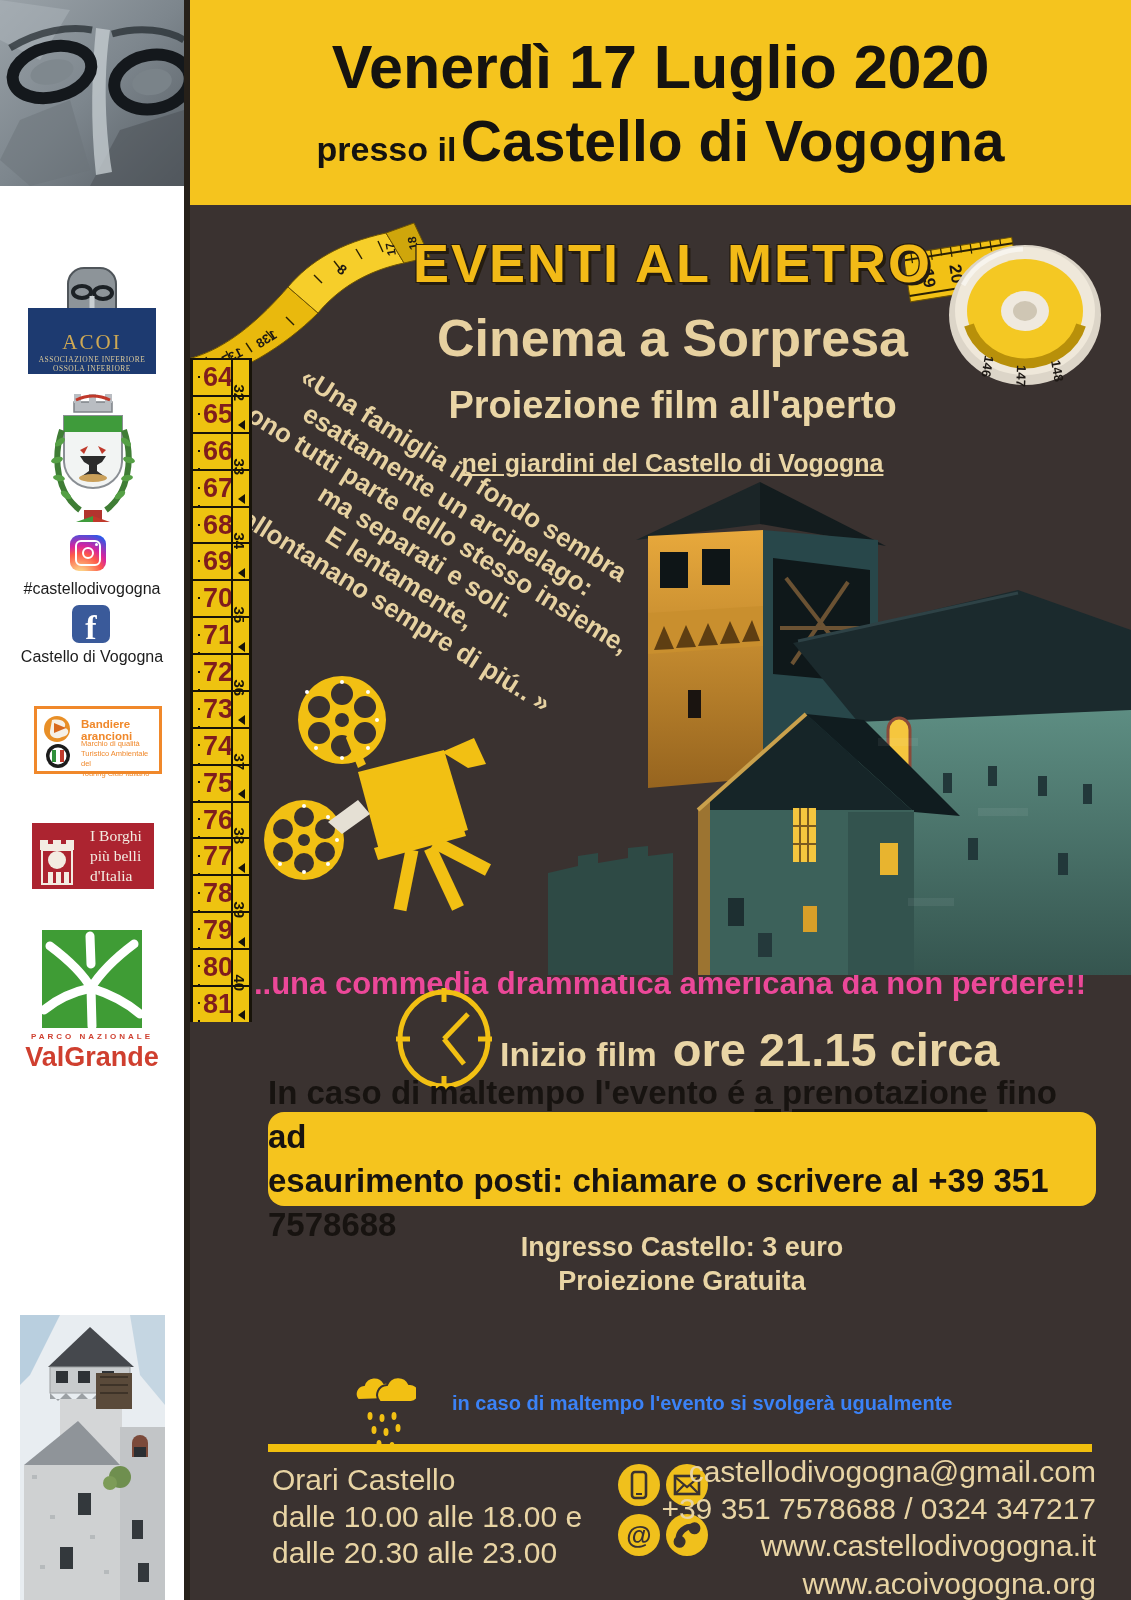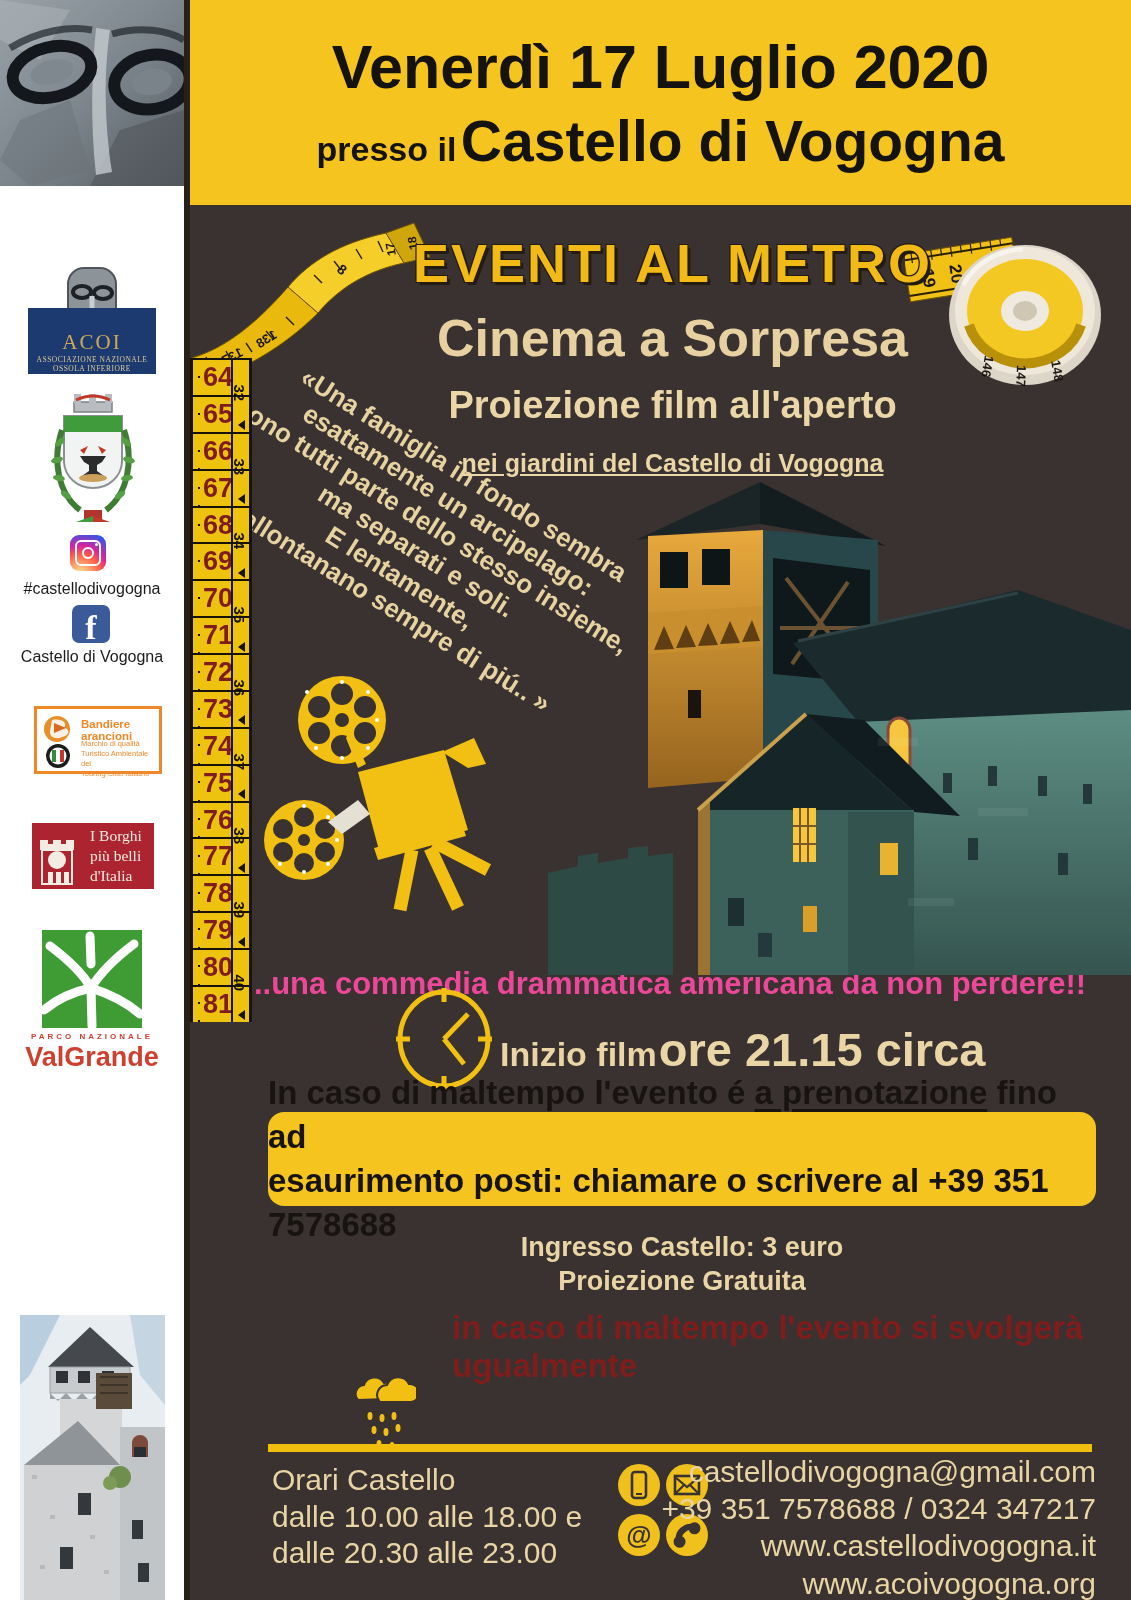--- a/index.html
+++ b/index.html
@@ -18,32 +18,32 @@
   .main-bg{left:190px;top:205px;width:941px;height:1395px;background:#3a3230;}
   .title-block{left:300px;top:232px;width:745px;text-align:center;z-index:3;}
   .t1{font-size:54px;font-weight:bold;color:#f2ba17;letter-spacing:2px;
       text-shadow:3px 3px 0 #241c10,-1px -1px 0 #241c10,1px -1px 0 #241c10,-1px 1px 0 #241c10;}
   .t2{font-size:52px;font-weight:bold;color:#e7d1a0;margin-top:14px;}
   .t3{font-size:38px;font-weight:bold;color:#ead6a6;margin-top:16px;}
   .t4{font-size:25px;font-weight:bold;color:#ead6a6;margin-top:22px;text-decoration:underline;}
   .quote{left:222px;top:462px;width:500px;text-align:center;transform:rotate(32deg);
          transform-origin:50% 0;font-size:26px;font-weight:bold;color:#e7d2a1;line-height:1.16;z-index:2;}
   .comment{left:230px;top:966px;width:880px;text-align:center;font-size:31px;font-weight:bold;color:#ec4899;}
-  .start-row{left:500px;top:1022px;width:560px;display:flex;align-items:baseline;gap:2px;}
+  .start-row{left:500px;top:1022px;width:560px;display:flex;align-items:baseline;gap:16px;}
   .start-lbl{font-size:34px;font-weight:bold;color:#e9d5a5;}
   .start-time{font-size:47px;font-weight:bold;color:#e9d5a5;}
   .banner{left:268px;top:1112px;width:828px;height:94px;background:#f5c41e;border-radius:16px;
           display:flex;flex-direction:column;align-items:flex-start;justify-content:center;
           font-size:33px;font-weight:bold;color:#171310;line-height:1.34;}
   .banner u{text-decoration-thickness:3px;text-underline-offset:5px;}
   .cline{left:268px;width:828px;text-align:center;font-weight:bold;color:#e9d5a5;}
   .price1{top:1232px;font-size:27px;}
   .price2{top:1266px;font-size:27px;}
   .safety{top:1316px;font-size:29px;}
-  .weather{left:452px;top:1309px;font-size:33px;font-weight:bold;color:#7f1d1d;}
+  .weather{left:452px;top:1392px;font-size:20px;font-weight:bold;color:#3b82f6;}
   .yline{left:268px;top:1444px;width:824px;height:8px;background:#f0bf0e;}
   .hours{left:272px;top:1462px;font-size:30px;color:#e8d4a4;line-height:1.22;}
   .contacts{right:35px;top:1453px;text-align:right;color:#e8d4a4;font-size:30px;line-height:1.24;}
   .icon-circle{width:42px;height:42px;border-radius:50%;background:#f0c01c;
                display:flex;align-items:center;justify-content:center;}
   .at-glyph{font-size:26px;font-weight:bold;color:#3a3230;}
   
   .ruler{left:190px;top:358px;width:62px;height:664px;background:#eec310;z-index:2;
          border-left:3px solid #171309;border-right:3px solid #171309;box-sizing:border-box;}
   .ruler::before{content:"";position:absolute;left:5px;top:0;width:2px;height:100%;
@@ -110,21 +110,21 @@
 
     <svg class="abs" style="left:66px;top:266px" width="52" height="72" viewBox="0 0 52 72">
       <rect x="2" y="2" width="48" height="66" rx="16" fill="#8d9499" stroke="#4f555a" stroke-width="2"></rect>
       <ellipse cx="16" cy="26" rx="9" ry="6" fill="none" stroke="#1c2125" stroke-width="4"></ellipse>
       <ellipse cx="37" cy="27" rx="9" ry="6" fill="none" stroke="#1c2125" stroke-width="4"></ellipse>
       <path d="M26,30 L26,50" stroke="#c9cfd2" stroke-width="5"></path>
       <path d="M16,58 Q26,64 37,58" stroke="#1c2125" stroke-width="3" fill="none"></path>
     </svg>
     <div class="abs acoi-box">
       <div class="acoi-name">ACOI</div>
-      <div class="acoi-sub">ASSOCIAZIONE NAZIONALE</div>
+      <div class="acoi-sub">ASSOCIAZIONE INFERIORE</div>
       <div class="acoi-sub">OSSOLA INFERIORE</div>
     </div>
 
     <svg class="abs" style="left:50px;top:390px" width="86" height="138" viewBox="0 0 86 138">
       <rect x="24" y="12" width="38" height="10" fill="#b9bdc2" stroke="#7e8388" stroke-width="1.5"></rect>
       <rect x="24" y="4" width="7" height="9" fill="#b9bdc2"></rect>
         <rect x="39" y="4" width="7" height="9" fill="#b9bdc2"></rect>
         <rect x="55" y="4" width="7" height="9" fill="#b9bdc2"></rect>
       <path d="M26,10 Q43,2 60,10" stroke="#c0392b" stroke-width="3" fill="none"></path>
       <path d="M14,26 h58 v46 a29,27 0 0 1 -29,26 a29,27 0 0 1 -29,-26 Z" fill="#f2f4f3" stroke="#8a8f94" stroke-width="2"></path>

